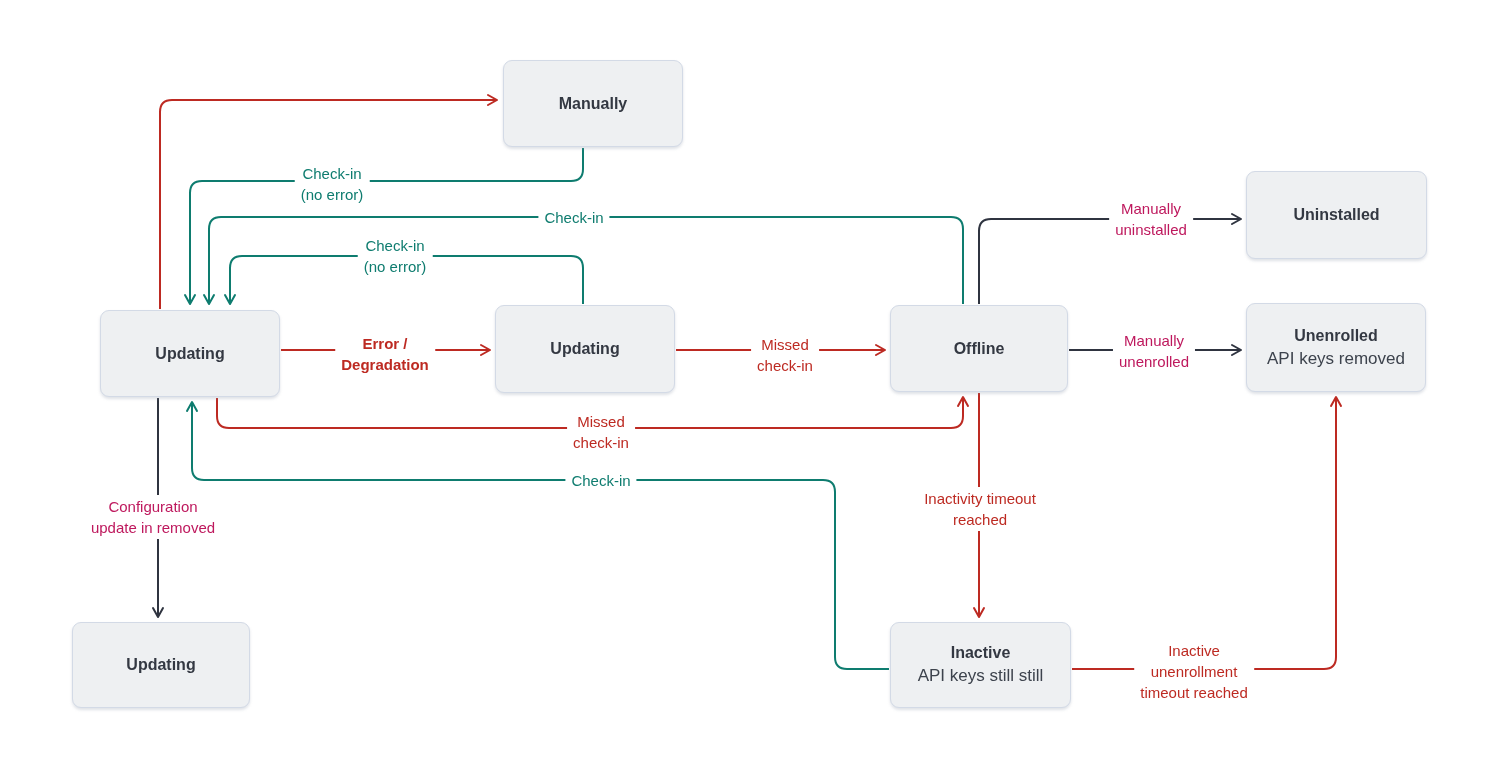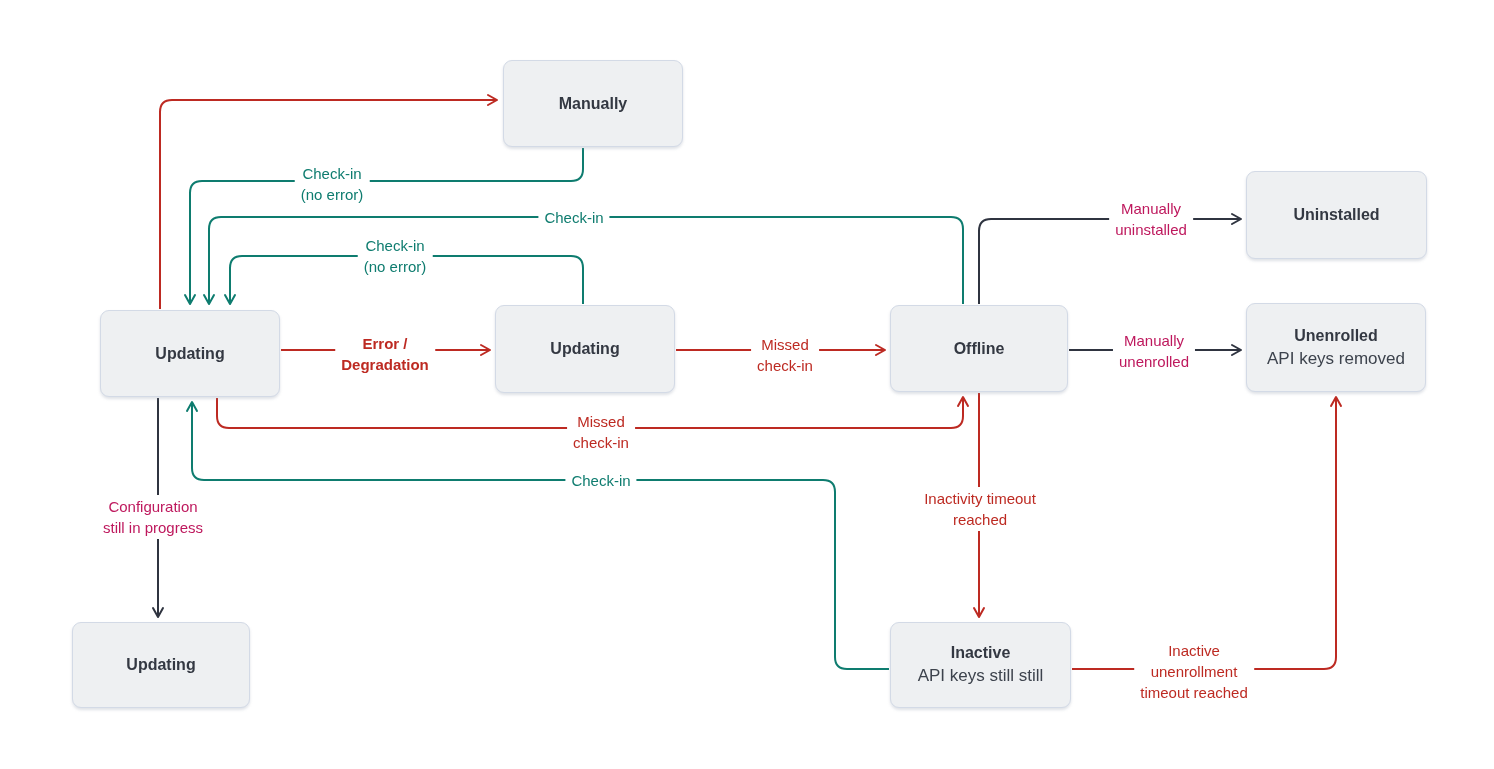--- a/index.html
+++ b/index.html
@@ -132,21 +132,21 @@
   <div class="elabel teal" id="l-unhealthy-healthy">Check-in
 (no error)</div>
   <div class="elabel red" id="l-healthy-unhealthy">Error /
 Degradation</div>
   <div class="elabel red" id="l-unhealthy-offline">Missed
 check-in</div>
   <div class="elabel red" id="l-healthy-offline">Missed
 check-in</div>
   <div class="elabel teal" id="l-inactive-healthy">Check-in</div>
   <div class="elabel dark" id="l-healthy-updating">Configuration
-still in progress</div>
+update in removed</div>
   <div class="elabel dark" id="l-offline-uninstalled">Manually
 uninstalled</div>
   <div class="elabel dark" id="l-offline-unenrolled">Manually
 unenrolled</div>
   <div class="elabel red" id="l-offline-inactive">Inactivity timeout
 reached</div>
   <div class="elabel red" id="l-inactive-unenrolled">Inactive
 unenrollment
 timeout reached</div>
 

